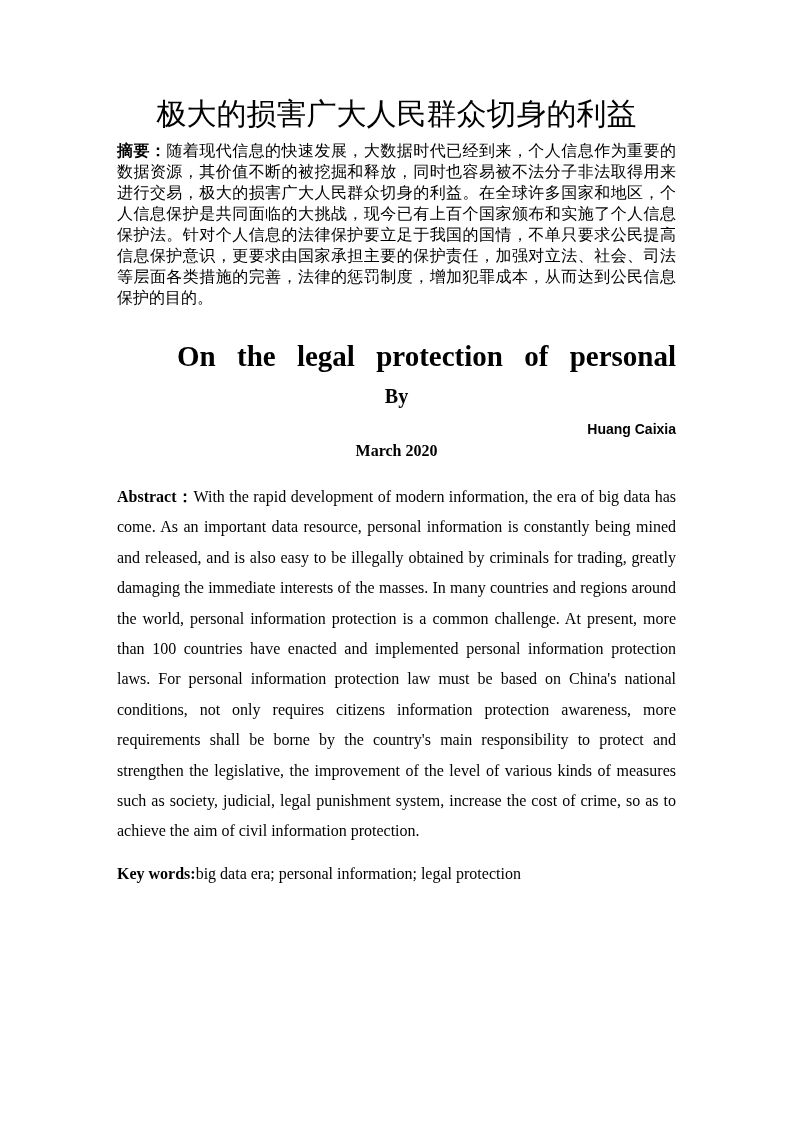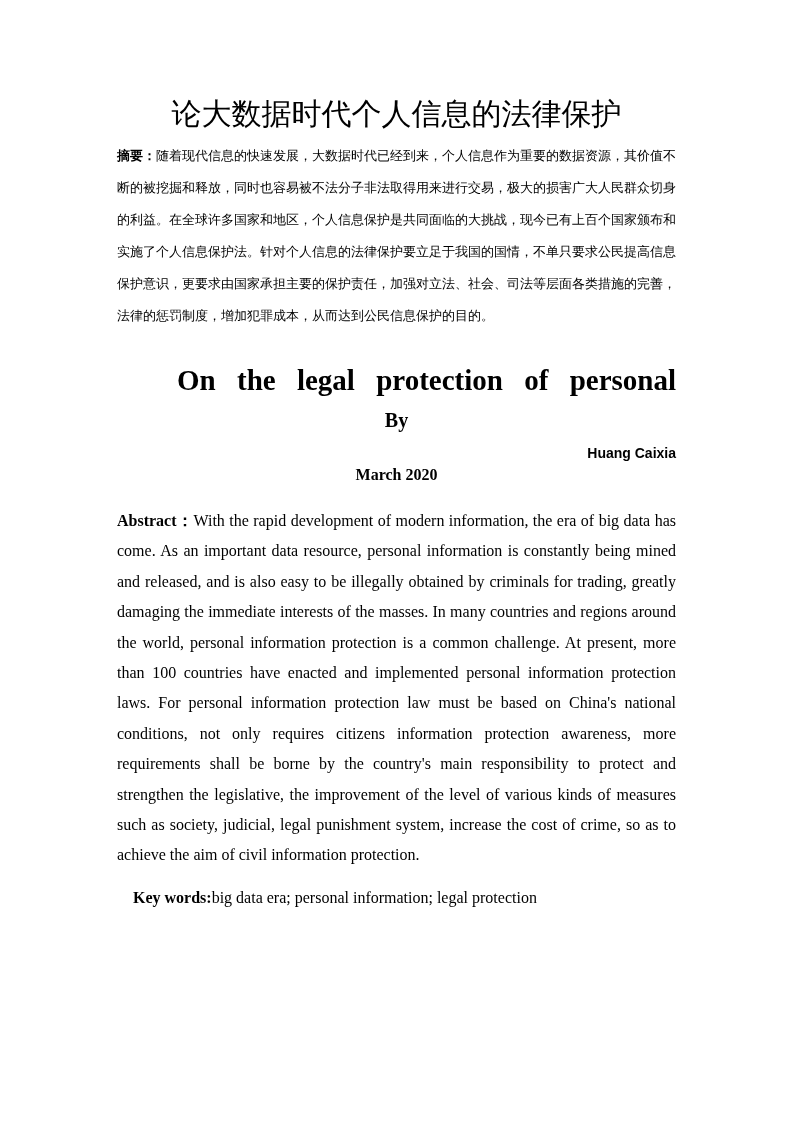--- a/index.html
+++ b/index.html
@@ -28,22 +28,22 @@
 
   .cn-author {
     margin-top: 52px;
     font-size: 17px;
     line-height: 22px;
     text-align: center;
   }
 
   .cn-abstract {
     margin: 4px 0 12px 0;
-    font-size: 13px;
-    line-height: 32px;
+    font-size: 16px;
+    line-height: 21px;
     text-align: justify;
     text-justify: inter-ideograph;
   }
 
   .cn-keywords {
     margin: 1px 0 0 0;
     font-size: 16px;
     line-height: 23px;
   }
 
@@ -83,32 +83,32 @@
   }
 
   .en-abstract {
     margin: 21px 0 0 0;
     font-size: 16px;
     line-height: 30.4px;
     text-align: justify;
   }
 
   .en-keywords {
-    margin: 15px 0 0 16px;
+    margin: 15px 0 0 0;
     font-size: 16px;
     line-height: 24px;
   }
 </style>
 </head>
 <body>
 
 <div class="page">
   <div class="content">
 
-    <h1 class="cn-title">论大数据时代个人信息的法律保护</h1>
+    <h1 class="cn-title">极大的损害广大人民群众切身的利益</h1>
 
 
     <p class="cn-abstract"><span class="b">摘要：</span><span>随着现代信息的快速发展，大数据时代已经到来，个人信息作为重要的数据资源，其价值不断的被挖掘和释放，同时也容易被不法分子非法取得用来进行交易，极大的损害广大人民群众切身的利益。在全球许多国家和地区，个人信息保护是共同面临的大挑战，现今已有上百个国家颁布和实施了个人信息保护法。针对个人信息的法律保护要立足于我国的国情，不单只要求公民提高信息保护意识，更要求由国家承担主要的保护责任，加强对立法、社会、司法等层面各类措施的完善，法律的惩罚制度，增加犯罪成本，从而达到公民信息保护的目的。</span></p>
 
 
     <div class="en-title">
       <div class="t1">On the legal protection of personal</div>
     </div>
 
     <div class="by">By</div>

